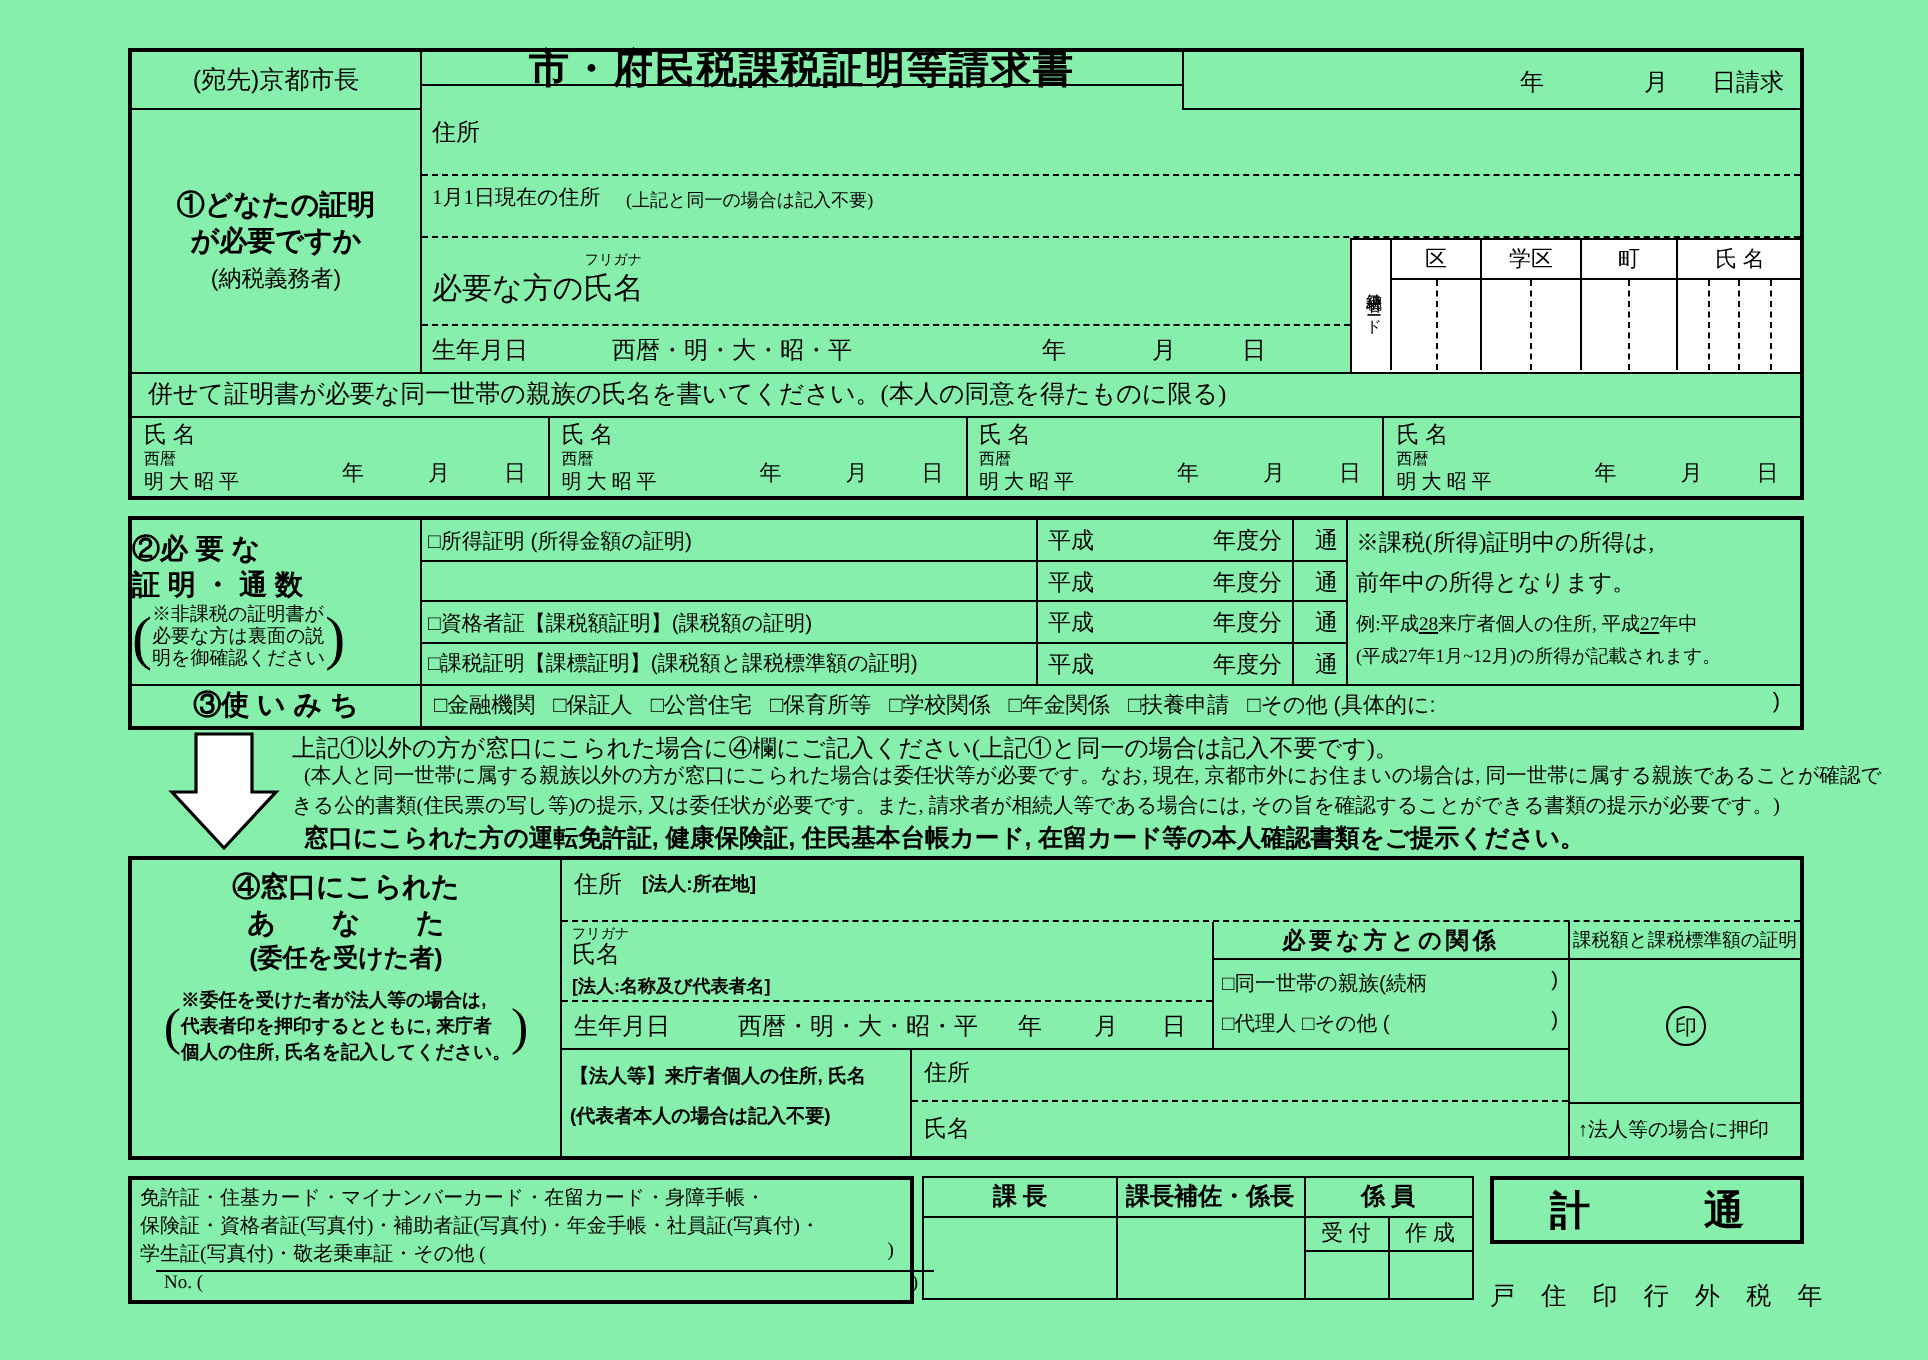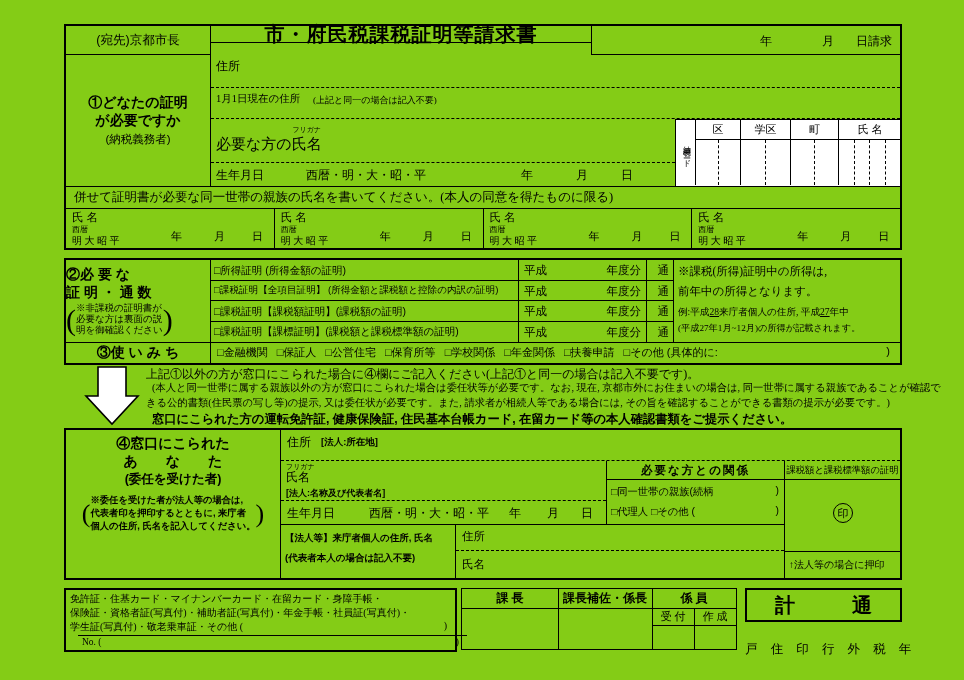--- a/index.html
+++ b/index.html
@@ -1,17 +1,17 @@
 <!DOCTYPE html>
 <html><head>
 <meta charset="utf-8">
 <style>
   * { margin:0; padding:0; box-sizing:border-box; }
   html,body { background:#ffffff; }
-  .page { position:relative; width:964px; height:680px; background:#84cc16; color:#000;
+  .page { position:relative; width:964px; height:680px; background:#86efac; color:#000;
           font-family:"Liberation Serif", serif; overflow:hidden; }
   .abs { position:absolute; }
   .box { position:absolute; border:2px solid #000; }
   .box1px { position:absolute; border:1px solid #000; }
   .cell { position:absolute; }
   .gothic { font-family:"Liberation Sans", sans-serif; }
   .serif { font-family:"Liberation Serif", serif; }
   .b { font-weight:bold; }
   .nw { white-space:nowrap; }
   .ctr { display:flex; align-items:center; justify-content:center; text-align:center; }
@@ -172,31 +172,30 @@
         <span class="abs gothic fs105 nw" style="left:3px;top:4px">□所得証明 (所得金額の証明)</span>
         <div class="cell" style="left:307px;top:0;width:128px;height:21px;border-left:1px solid #000;display:flex;justify-content:space-between;align-items:center;padding:0 5px">
           <span class="serif fs115">平成</span>
           <span class="serif fs115">年度分</span>
         </div>
         <div class="cell ctr" style="left:435px;top:0;width:27px;height:21px;border-left:1px solid #000;justify-content:flex-end;padding-right:4px">
           <span class="serif fs115">通</span>
         </div>
       </div>
       <div class="cell solB" style="left:0;top:21px;width:462px;height:20px">
-        <span class="abs gothic fs105 nw" style="left:3px;top:3px;font-size:9.6px">□課税証明【全項目証明】 (所得金額と課税額と控除の内訳の証明)</span>
         <div class="cell" style="left:307px;top:0;width:128px;height:20px;border-left:1px solid #000;display:flex;justify-content:space-between;align-items:center;padding:0 5px">
           <span class="serif fs115">平成</span>
           <span class="serif fs115">年度分</span>
         </div>
         <div class="cell ctr" style="left:435px;top:0;width:27px;height:20px;border-left:1px solid #000;justify-content:flex-end;padding-right:4px">
           <span class="serif fs115">通</span>
         </div>
       </div>
       <div class="cell solB" style="left:0;top:41px;width:462px;height:21px">
-        <span class="abs gothic fs105 nw" style="left:3px;top:4px">□課税証明【課税額証明】(課税額の証明)</span>
+        <span class="abs gothic fs105 nw" style="left:3px;top:4px">□資格者証【課税額証明】(課税額の証明)</span>
         <div class="cell" style="left:307px;top:0;width:128px;height:21px;border-left:1px solid #000;display:flex;justify-content:space-between;align-items:center;padding:0 5px">
           <span class="serif fs115">平成</span>
           <span class="serif fs115">年度分</span>
         </div>
         <div class="cell ctr" style="left:435px;top:0;width:27px;height:21px;border-left:1px solid #000;justify-content:flex-end;padding-right:4px">
           <span class="serif fs115">通</span>
         </div>
       </div>
       <div class="cell" style="left:0;top:62px;width:462px;height:20px">
         <span class="abs gothic fs105 nw" style="left:3px;top:3px">□課税証明【課標証明】(課税額と課税標準額の証明)</span>

